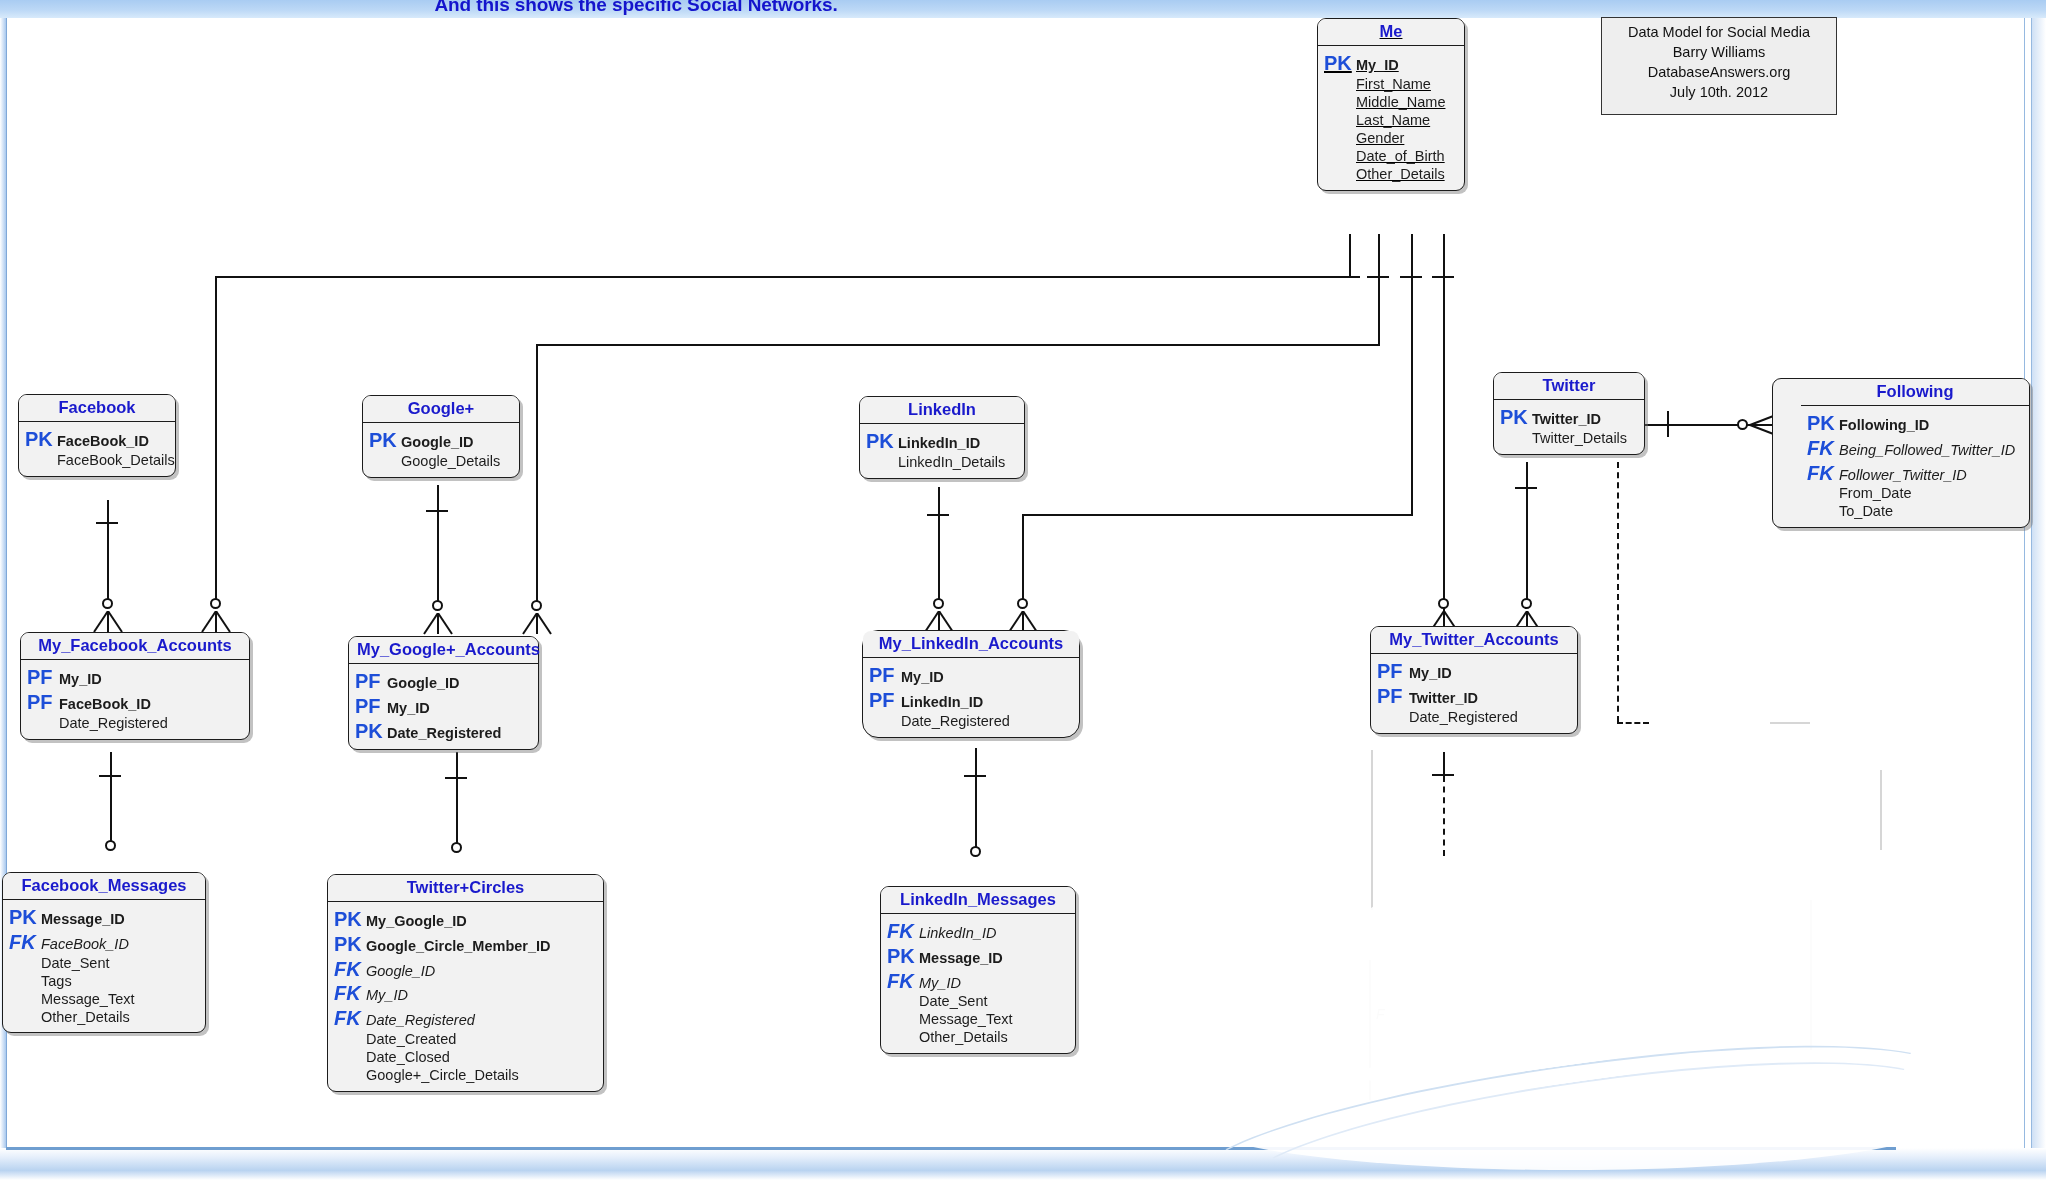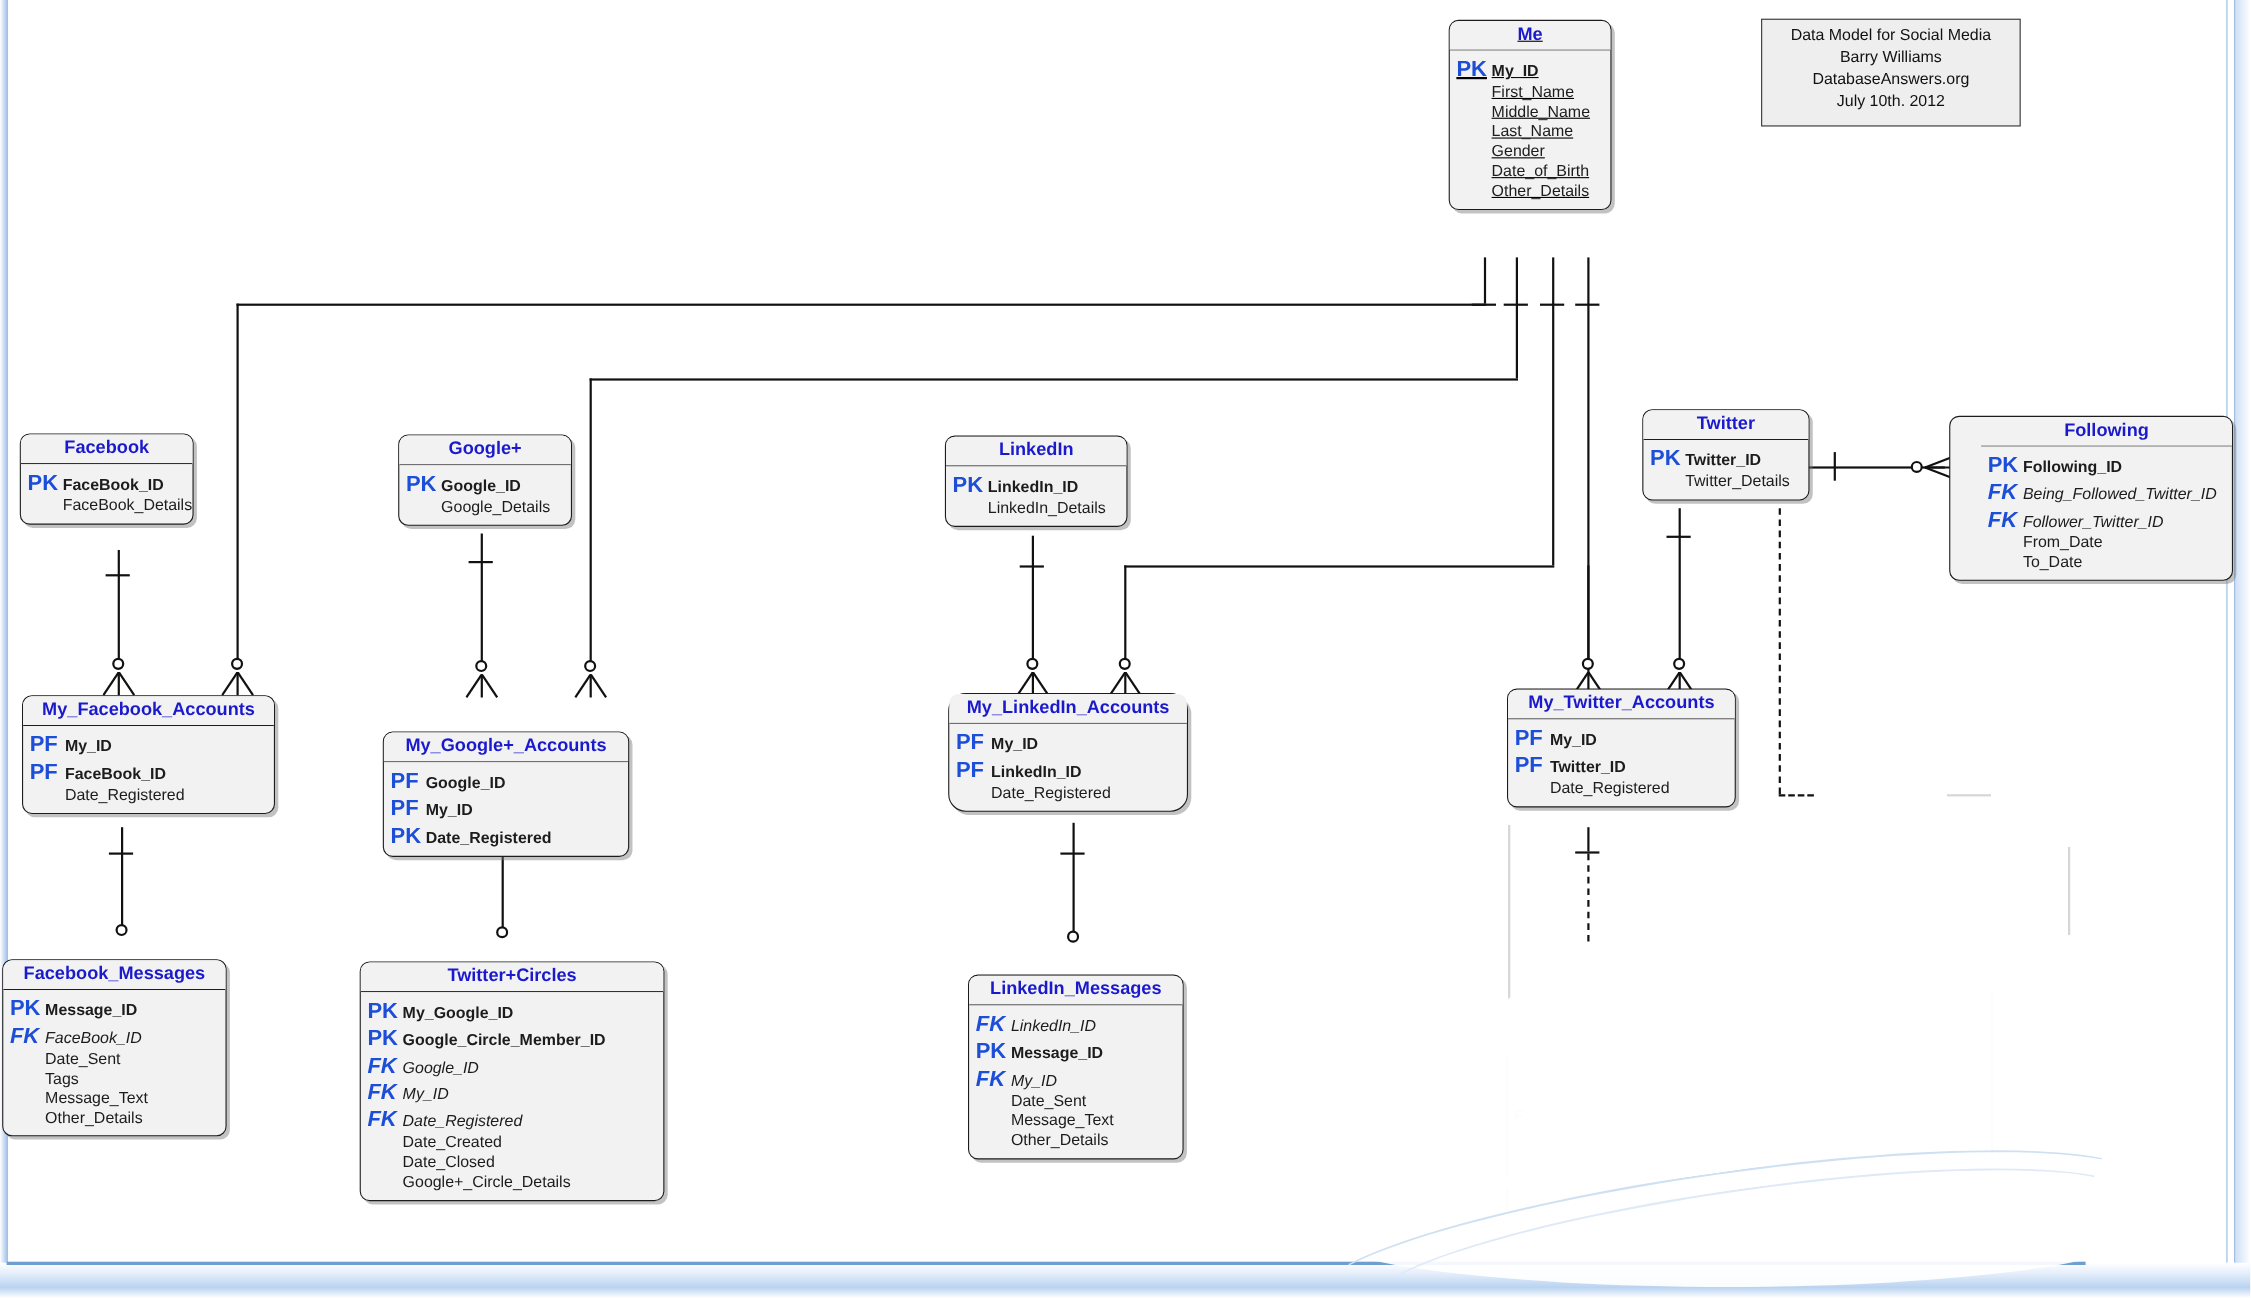--- a/index.html
+++ b/index.html
@@ -196,20 +196,23 @@
 <body>
 
 <div id="canvas">
 
   <div class="frame-left"></div>
   <div class="frame-right"></div>
   <div class="frame-right2"></div>
   <div class="frame-bottom"></div>
   <div class="frame-bottom-line"></div>
 
+  <div class="banner">
+    <div class="banner-text">And this shows the specific Social Networks.</div>
+  </div>
 
   <div class="legend" style="left:1601px; top:17px; width:236px; height:98px;">
     <div>Data Model for Social Media</div>
     <div>Barry Williams</div>
     <div>DatabaseAnswers.org</div>
     <div>July 10th. 2012</div>
   </div>
 
   <div class="ln ln-v" style="left:1349px; top:234px; height:42px;"></div>
   <div class="ln ln-v" style="left:1378px; top:234px; height:110px;"></div>
@@ -470,21 +473,21 @@
           <span class="key">PF</span>
           <span class="nm">FaceBook_ID</span>
         </div>
       <div class="attr k-none">
           <span class="key"></span>
           <span class="nm">Date_Registered</span>
         </div>
     </div>
   </div>
 
-  <div class="entity" style="left:348px; top:665px; width:224px;">
+  <div class="entity" style="left:348px; top:636px; width:191px;">
     <div class="entity-title">My_Google+_Accounts</div>
     <div class="entity-body">
       <div class="attr k-pf">
           <span class="key">PF</span>
           <span class="nm">Google_ID</span>
         </div>
       <div class="attr k-pf">
           <span class="key">PF</span>
           <span class="nm">My_ID</span>
         </div>

